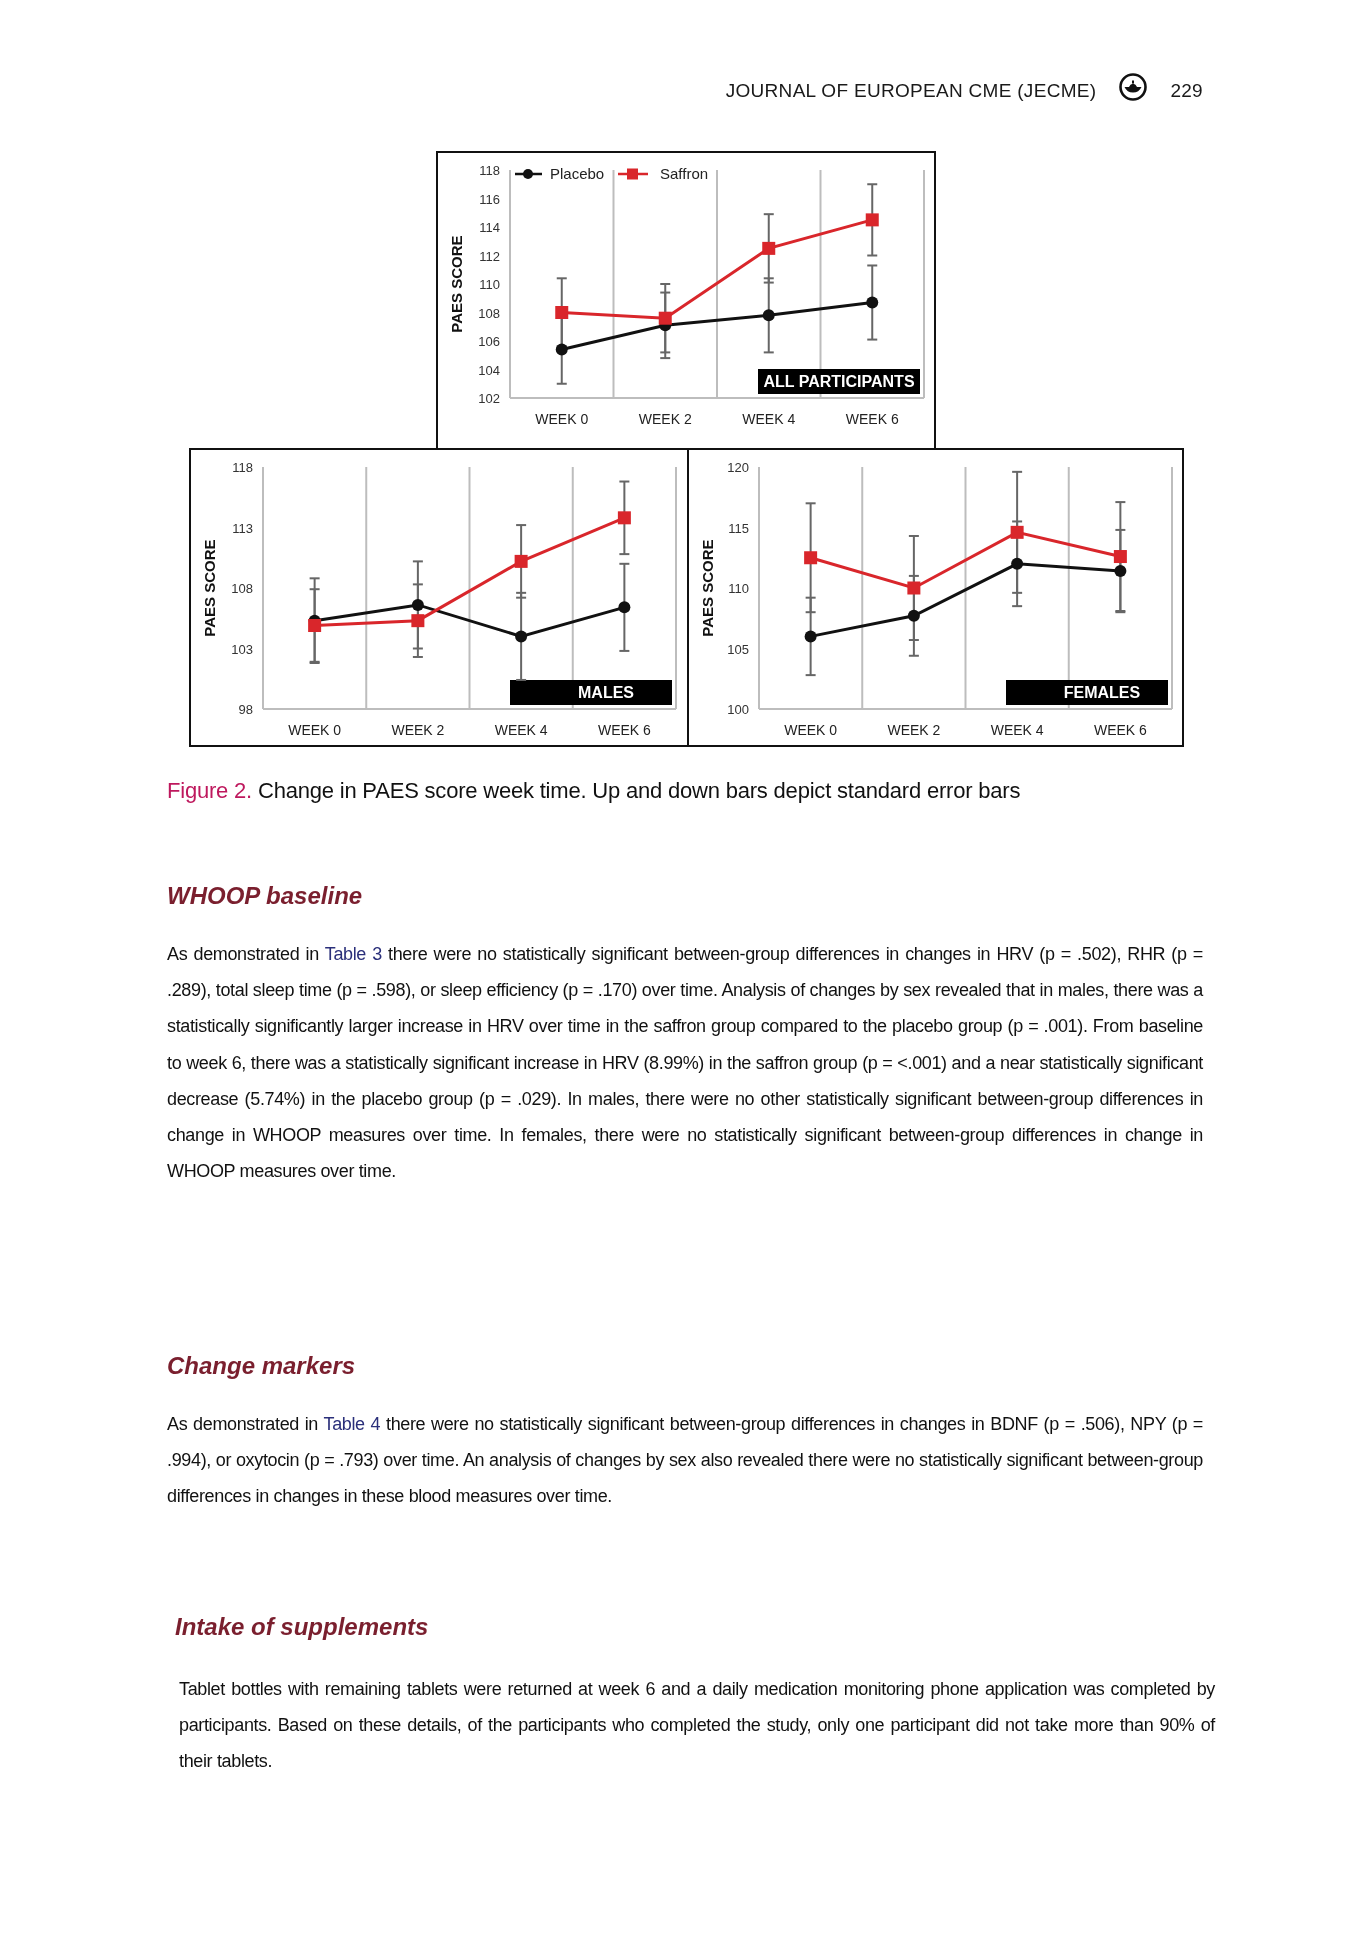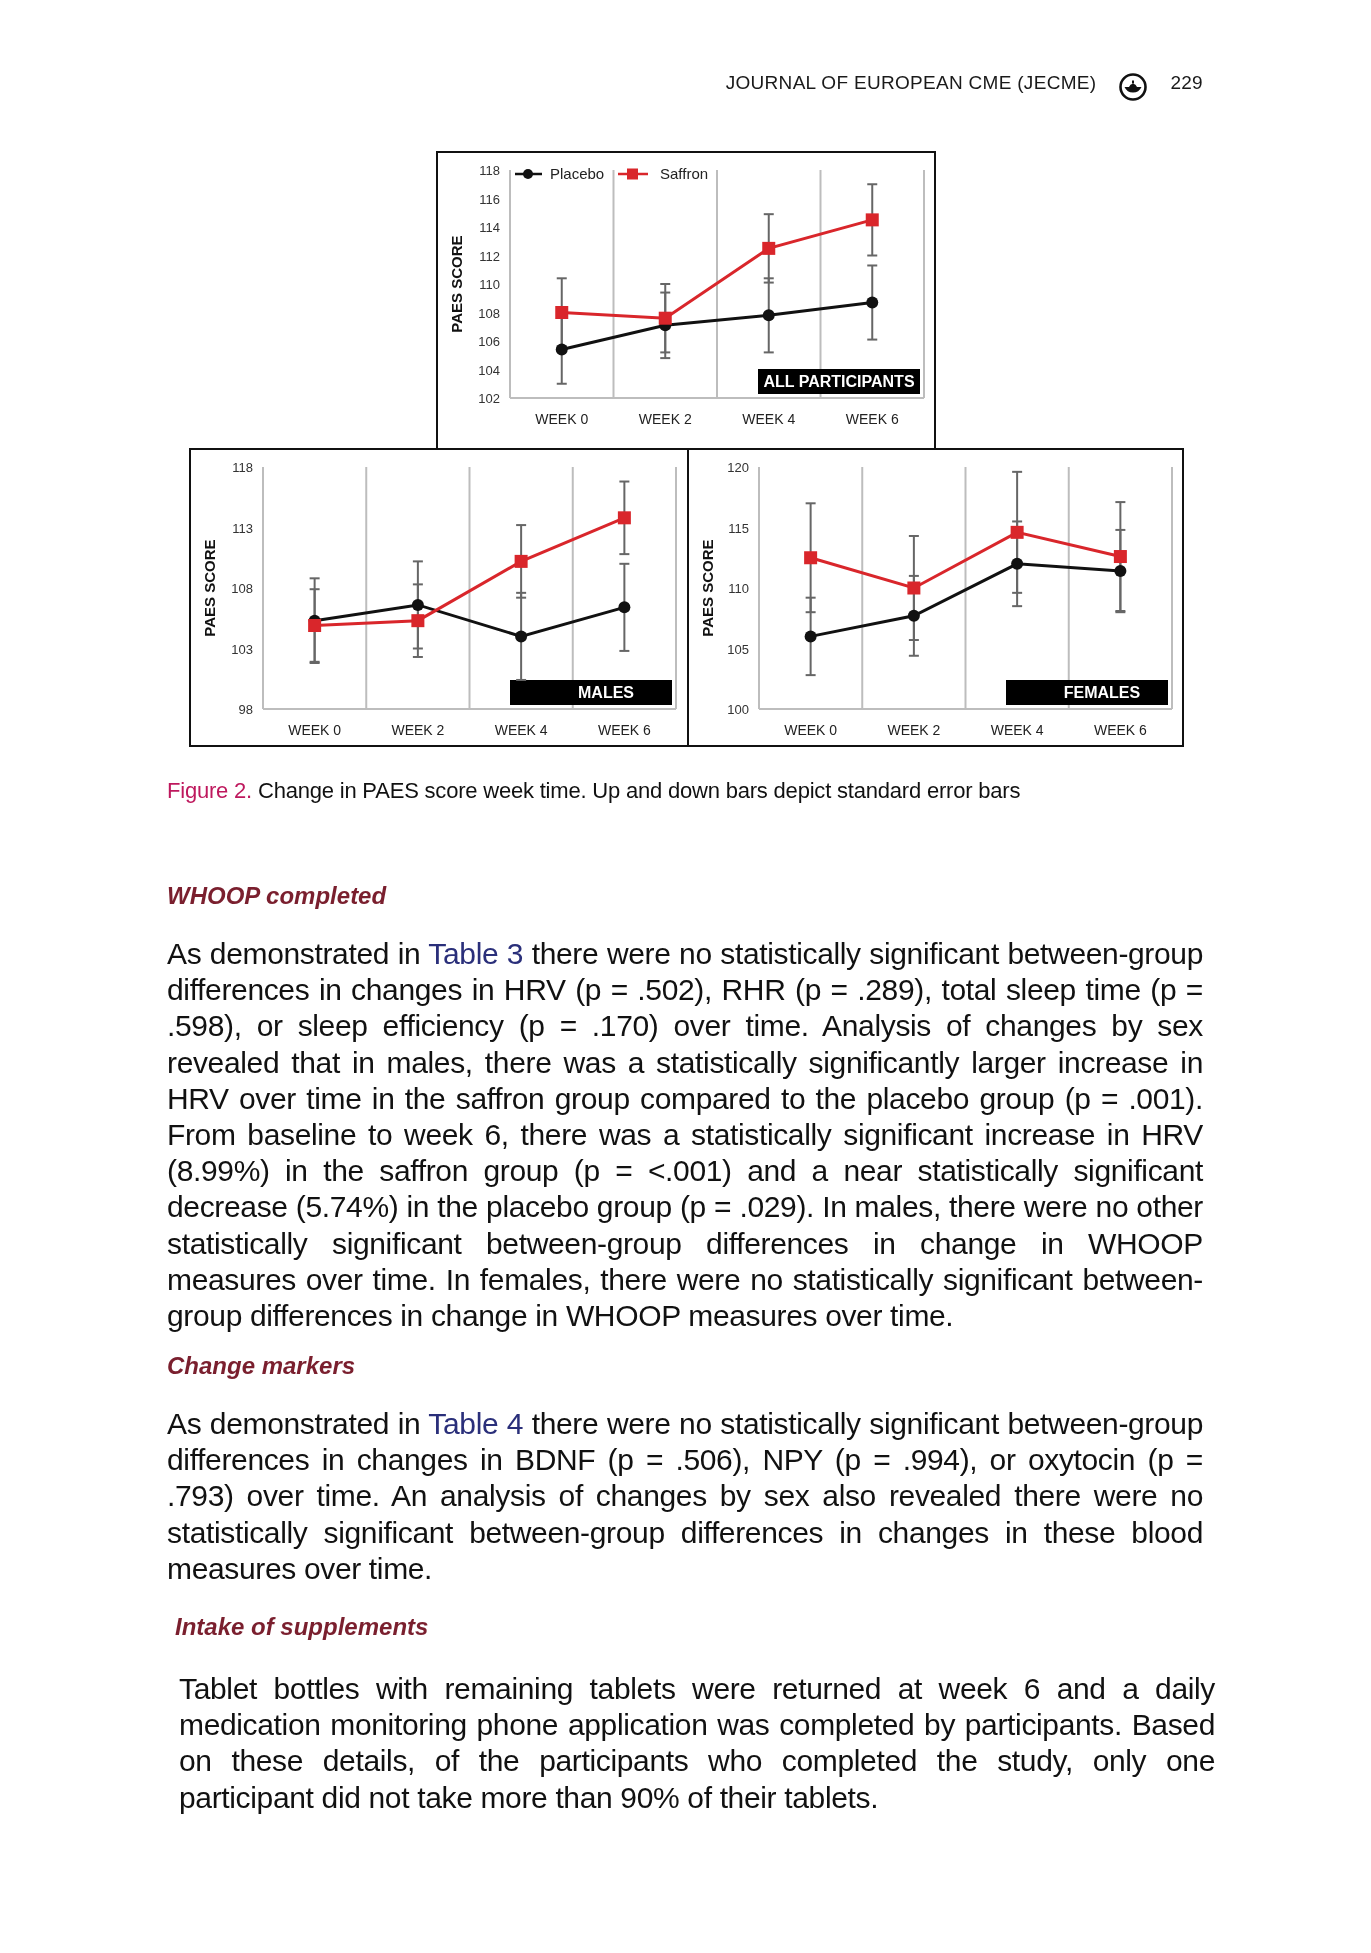--- a/index.html
+++ b/index.html
@@ -1,18 +1,18 @@
 <!DOCTYPE html>
 <html><head>
 <meta charset="utf-8">
 <style>
   html, body { margin: 0; padding: 0; background: #ffffff; }
   body { width: 1371px; height: 1953px; position: relative; overflow: hidden;
          font-family: "Liberation Sans", sans-serif; color: #1a1a1a; }
-  .running-head { position: absolute; top: 72px; right: 168px; display: flex; align-items: flex-start;
+  .running-head { position: absolute; top: 72px; right: 168px; display: flex; align-items: flex-end;
                   font-size: 19px; letter-spacing: 0.3px; color: #1a1a1a; }
   .running-head .journal { margin-right: 22px; }
   .running-head .logo { width: 30px; height: 30px; margin-right: 22px; }
   .running-head .page-no { font-size: 19px; }
 
   .panel { position: absolute; border: 2.5px solid #111; background: #fff; box-sizing: border-box; }
   #panel-all { left: 436px; top: 151px; width: 500px; height: 299px; }
   #panel-males { left: 189px; top: 448px; width: 500px; height: 299px; }
   #panel-females { left: 687px; top: 448px; width: 497px; height: 299px; }
   .panel svg { position: absolute; left: 0; top: 0; }
@@ -21,21 +21,21 @@
   .xtick { font-family: "Liberation Sans", sans-serif; font-size: 14px; fill: #222; }
   .badge-text { font-family: "Liberation Sans", sans-serif; font-weight: bold; font-size: 16px; fill: #fff; }
   .legend-text { font-family: "Liberation Sans", sans-serif; font-size: 15px; fill: #222; }
 
   .caption { position: absolute; left: 167px; top: 778px; font-size: 22px; color: #111;
              font-family: "Liberation Sans", sans-serif; letter-spacing: -0.2px; }
   .caption .fig-label { color: #be185d; }
 
   .section-heading { position: absolute; left: 167px; font-size: 24px; font-weight: bold; font-style: italic;
                      color: #7a1f2e; font-family: "Liberation Sans", sans-serif; }
-  .para { position: absolute; left: 167px; width: 1036px; font-size: 30px; line-height: 36.2px;
+  .para { position: absolute; left: 167px; width: 1036px; font-size: 18px; line-height: 36.2px;
           text-align: justify; color: #111; font-family: "Liberation Sans", sans-serif; letter-spacing: -0.35px; }
   .para .tref { color: #2a2f7a; }
   #h-whoop { top: 882px; }
   #p-whoop { top: 936px; }
   #h-blood { top: 1352px; }
   #p-blood { top: 1406px; }
   #h-intake { top: 1605px; }
   #p-intake { top: 1659px; }
 </style>
 </head>
@@ -227,20 +227,20 @@
       <rect x="218.375" y="131.5" width="13" height="13" fill="#d9262b"></rect>
       <rect x="321.625" y="75.84000000000006" width="13" height="13" fill="#d9262b"></rect>
       <rect x="424.875" y="100.04000000000008" width="13" height="13" fill="#d9262b"></rect>
     </svg>
 </div>
 
 <div class="caption">
   <span class="fig-label">Figure 2.</span><span> Change in PAES score week time. Up and down bars depict standard error bars</span>
 </div>
 
-<h3 class="section-heading" id="h-whoop" style="margin:0">WHOOP completed</h3>
+<h3 class="section-heading" id="h-whoop" style="margin:0">WHOOP baseline</h3>
 <p class="para" id="p-whoop" style="margin:0"><span>As demonstrated in </span><span class="tref">Table 3</span><span> there were no statistically significant between-group differences in changes in HRV (p = .502), RHR (p = .289), total sleep time (p = .598), or sleep efficiency (p = .170) over time. Analysis of changes by sex revealed that in males, there was a statistically significantly larger increase in HRV over time in the saffron group compared to the placebo group (p = .001). From baseline to week 6, there was a statistically significant increase in HRV (8.99%) in the saffron group (p = &lt;.001) and a near statistically significant decrease (5.74%) in the placebo group (p = .029). In males, there were no other statistically significant between-group differences in change in WHOOP measures over time. In females, there were no statistically significant between-group differences in change in WHOOP measures over time.</span></p>
 
 <h3 class="section-heading" id="h-blood" style="margin:0">Change markers</h3>
 <p class="para" id="p-blood" style="margin:0"><span>As demonstrated in </span><span class="tref">Table 4</span><span> there were no statistically significant between-group differences in changes in BDNF (p = .506), NPY (p = .994), or oxytocin (p = .793) over time. An analysis of changes by sex also revealed there were no statistically significant between-group differences in changes in these blood measures over time.</span></p>
 
 <h3 class="section-heading" id="h-intake" style="margin:8px">Intake of supplements</h3>
 <p class="para" id="p-intake" style="margin:12px">Tablet bottles with remaining tablets were returned at week 6 and a daily medication monitoring phone application was completed by participants. Based on these details, of the participants who completed the study, only one participant did not take more than 90% of their tablets.</p>
 
 </body></html>

